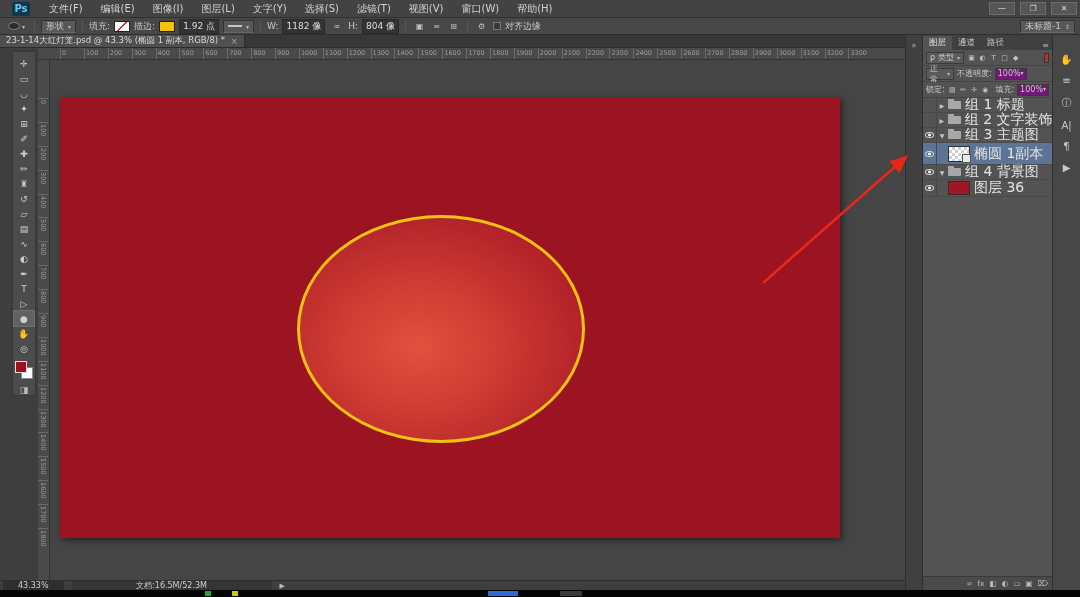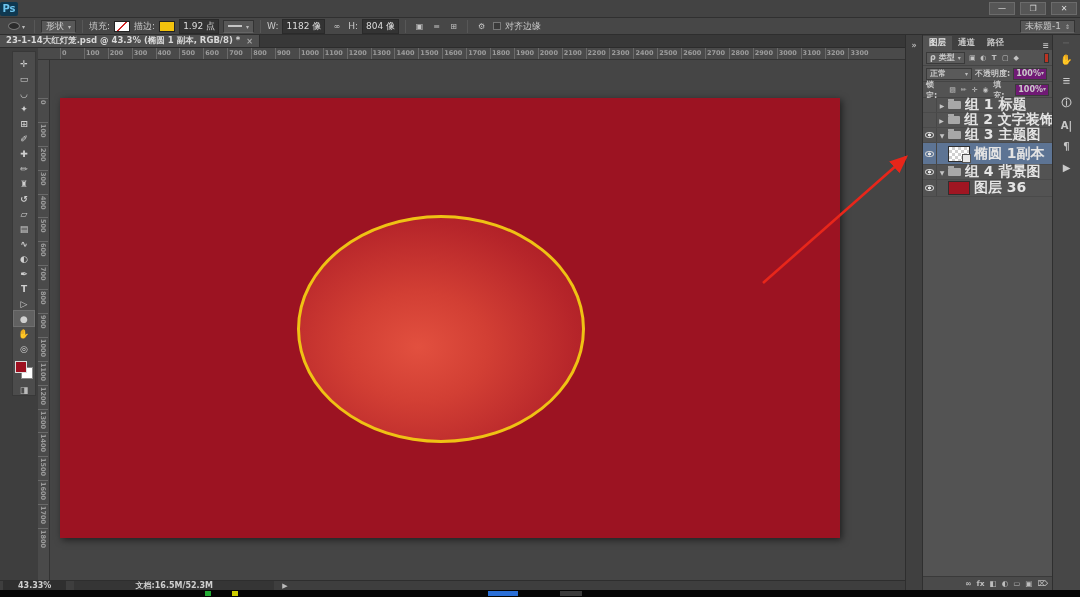--- a/index.html
+++ b/index.html
@@ -3,21 +3,21 @@
 <meta charset="utf-8">
 <style>
   * { margin:0; padding:0; box-sizing:border-box; }
   html,body { width:1080px; height:597px; overflow:hidden; background:#222;
     font-family:"DejaVu Sans","Liberation Sans",sans-serif; }
   .app { position:relative; width:1080px; height:597px; background:#3f3f3f; color:#ccc;
     font-size:11px; }
 
   
   .menubar { height:18px; background:#434343; border-bottom:1px solid #303030;
-    display:flex; align-items:center; gap:0; padding-left:0; }
+    display:flex; align-items:center; gap:0; padding-left:12px; }
   .ps-logo { width:18px; height:14px; background:#0f3850; color:#6ec6f0; font-weight:bold;
     font-size:10px; display:flex; align-items:center; justify-content:center; margin-right:10px; border-radius:2px;}
   .menu-item { padding:0 9px; font-size:10px; color:#d2d2d2; line-height:17px; cursor:default;}
   .win-controls { margin-left:auto; display:flex; }
   .win-btn { width:26px; height:13px; background:#565656; border:1px solid #6b6b6b; color:#ddd;
     font-size:8px; display:flex; align-items:center; justify-content:center; margin-left:2px; margin-right:3px;}
 
   
   .optionsbar { height:17px; background:#474747; border-bottom:1px solid #2e2e2e;
     display:flex; align-items:center; gap:4px; padding:0 5px; font-size:9px; color:#c9c9c9;}
@@ -37,21 +37,21 @@
   .chk { width:8px; height:8px; background:#3a3a3a; border:1px solid #777; display:inline-block; }
   .ws-dd { margin-left:auto; }
 
   
   .tabbar { height:13px; background:#383838; display:flex; border-bottom:1px solid #2c2c2c;}
   .doc-tab { background:#4f4f4f; border-right:1px solid #2c2c2c; display:flex; align-items:center;
     gap:6px; padding:0 6px; font-size:8.5px; color:#d8d8d8; max-width:260px; white-space:nowrap;}
   .tab-close { color:#aaa; font-size:8px; }
 
   
-  .middle { display:flex; height:555px;font-weight:bold; }
+  .middle { display:flex; height:555px; }
   .left-center { flex:1; display:flex; flex-direction:column; min-width:0;}
   .content-row { flex:1; display:flex; min-height:0; }
 
   
   .toolcol { width:38px; background:#3e3e3e; padding:3px 0 0 12px; }
   .toolbar { width:24px; background:#4c4c4c; border:1px solid #383838; display:flex;
     flex-direction:column; align-items:center; padding-top:4px; }
   .tool { width:20px; height:15px; display:flex; align-items:center; justify-content:center;
     color:#cfcfcf; font-size:9px; cursor:default; }
   .tool.selected { background:#616161; outline:1px solid #707070; }
@@ -148,20 +148,33 @@
   .bottomstrip { height:7px; background:#050505; position:relative; }
   .bottomstrip i { position:absolute; top:1px; height:5px; display:block; }
 </style>
 </head>
 <body>
 
 <div class="app">
 
   <div class="menubar">
     <div class="ps-logo">Ps</div>
+    <div style="display:flex;">
+
+    <span class="menu-item">文件(F)</span>
+        <span class="menu-item">编辑(E)</span>
+        <span class="menu-item">图像(I)</span>
+        <span class="menu-item">图层(L)</span>
+        <span class="menu-item">文字(Y)</span>
+        <span class="menu-item">选择(S)</span>
+        <span class="menu-item">滤镜(T)</span>
+        <span class="menu-item">视图(V)</span>
+        <span class="menu-item">窗口(W)</span>
+        <span class="menu-item">帮助(H)</span>
+      </div>
     <div class="win-controls">
 
     <span class="win-btn">—</span>
         <span class="win-btn">❐</span>
         <span class="win-btn">✕</span>
       </div>
   </div>
 
   <div class="optionsbar">
     <span class="tool-preset">
@@ -418,21 +431,21 @@
 
           <span class="f-icon">▣</span>
               <span class="f-icon">◐</span>
               <span class="f-icon">T</span>
               <span class="f-icon">▢</span>
               <span class="f-icon">◆</span>
             </span>
           <span class="filter-toggle"></span>
         </div>
         <div class="blend-row">
-          <span class="mini-dd" style="width:46px;">
+          <span class="mini-dd" style="width:28px;">
             <span>正常</span>
             <span class="caret" style="margin-left:auto">▾</span>
           </span>
           <span>不透明度:</span>
           <span class="mini-field">
             <span>100%</span>
             <span class="caret">▾</span>
           </span>
         </div>
         <div class="lock-row">

